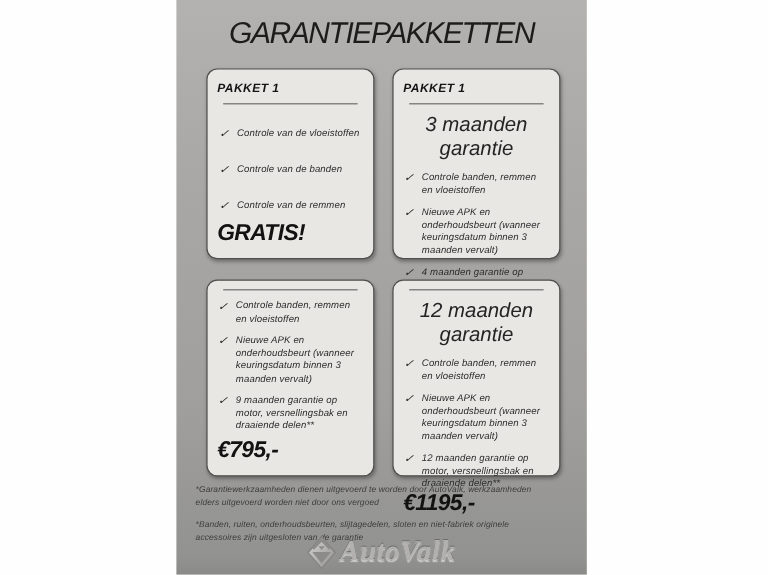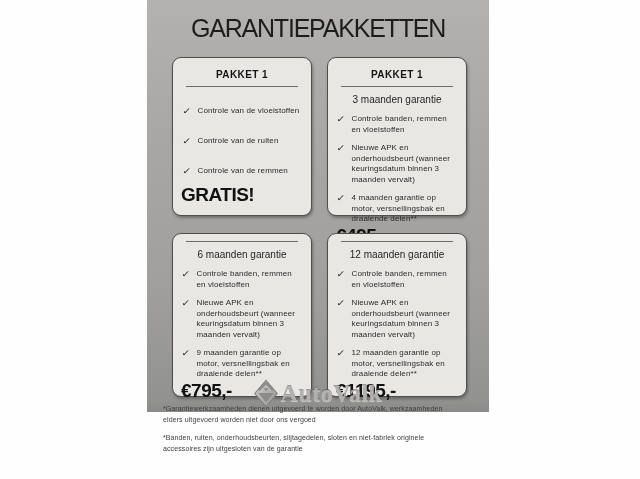--- a/index.html
+++ b/index.html
@@ -3,48 +3,49 @@
 <meta charset="utf-8">
 <style>
   * { margin:0; padding:0; box-sizing:border-box; }
   html,body { width:640px; height:479px; overflow:hidden; }
   body {
     background:#fefefe;
     font-family:"Liberation Sans", sans-serif;
     position:relative;
   }
   .flyer {
-    position:absolute; left:147px; top:0; width:342px; height:412px;
+    position:absolute; left:147px; top:0; width:342px; height:479px;
     background:linear-gradient(180deg,#b3b2b0 0%, #a9a8a6 30%, #a09f9d 70%, #929290 97%, #8a8a88 100%);
+    font-style:italic;
   }
   .page-title {
     position:absolute; top:14px; left:0; right:0;
     text-align:center; font-size:25px; letter-spacing:-1.2px;
     color:#1c1c1c; font-weight:400;
   }
   .cards {
     position:absolute; top:57px; left:25px; right:22px;
     display:grid; grid-template-columns:1fr 1fr; grid-template-rows:159px 164px;
     gap:17px 15px;
   }
   .card {
     background:#e8e7e4;
     border:1px solid #4f4f4d;
     border-radius:9px;
     box-shadow:1px 2px 3px rgba(40,40,40,0.40);
     padding:7px 8px 6px;
     display:flex; flex-direction:column;
   }
   .pkg-name {
-    text-align:center; font-weight:bold; font-size:10px;
+    font-weight:bold; font-size:10px;
     letter-spacing:0.4px; color:#141414; padding:4px 0 6px;
   }
   .divider { border:none; border-top:1px solid #6d6d6b; margin:0 5px; }
   .pkg-subtitle {
-    text-align:center; font-size:10px; color:#242424; margin:7px 0 1px;
+    text-align:center; font-size:17px; color:#242424; margin:7px 0 1px;
   }
   .items { display:block; }
   .item { display:flex; gap:7px; margin-top:8px; padding:0 1px; }
   .card-p1 .item { margin-top:19px; padding-left:2px; }
   .check {
     font-size:9px; color:#2e2e2c; line-height:1.2; flex:0 0 auto;
     transform:scaleX(1.2);
   }
   .item-label {
     font-size:8px; line-height:1.32; color:#2b2b2b; letter-spacing:0.1px;
@@ -81,21 +82,21 @@
     <div class="card card-p1">
       <div class="pkg-name">PAKKET 1</div>
       <hr class="divider">
       <div class="items">
         <div class="item">
           <span class="check">✓</span>
           <span class="item-label">Controle van de vloeistoffen</span>
         </div>
         <div class="item">
           <span class="check">✓</span>
-          <span class="item-label">Controle van de ruiten</span>
+          <span class="item-label">Controle van de banden</span>
         </div>
         <div class="item">
           <span class="check">✓</span>
           <span class="item-label">Controle van de remmen</span>
         </div>
       </div>
       <div class="pkg-price">GRATIS!</div>
     </div>
 
     <div class="card">
@@ -114,21 +115,20 @@
         <div class="item">
           <span class="check">✓</span>
           <span class="item-label">4 maanden garantie op motor, versnellingsbak en draaiende delen**</span>
         </div>
       </div>
       <div class="pkg-price">€495,-</div>
     </div>
 
     <div class="card">
       <hr class="divider">
-      <div class="pkg-subtitle">6 maanden garantie</div>
       <div class="items">
         <div class="item">
           <span class="check">✓</span>
           <span class="item-label">Controle banden, remmen en vloeistoffen</span>
         </div>
         <div class="item">
           <span class="check">✓</span>
           <span class="item-label">Nieuwe APK en onderhoudsbeurt (wanneer keuringsdatum binnen 3 maanden vervalt)</span>
         </div>
         <div class="item">

